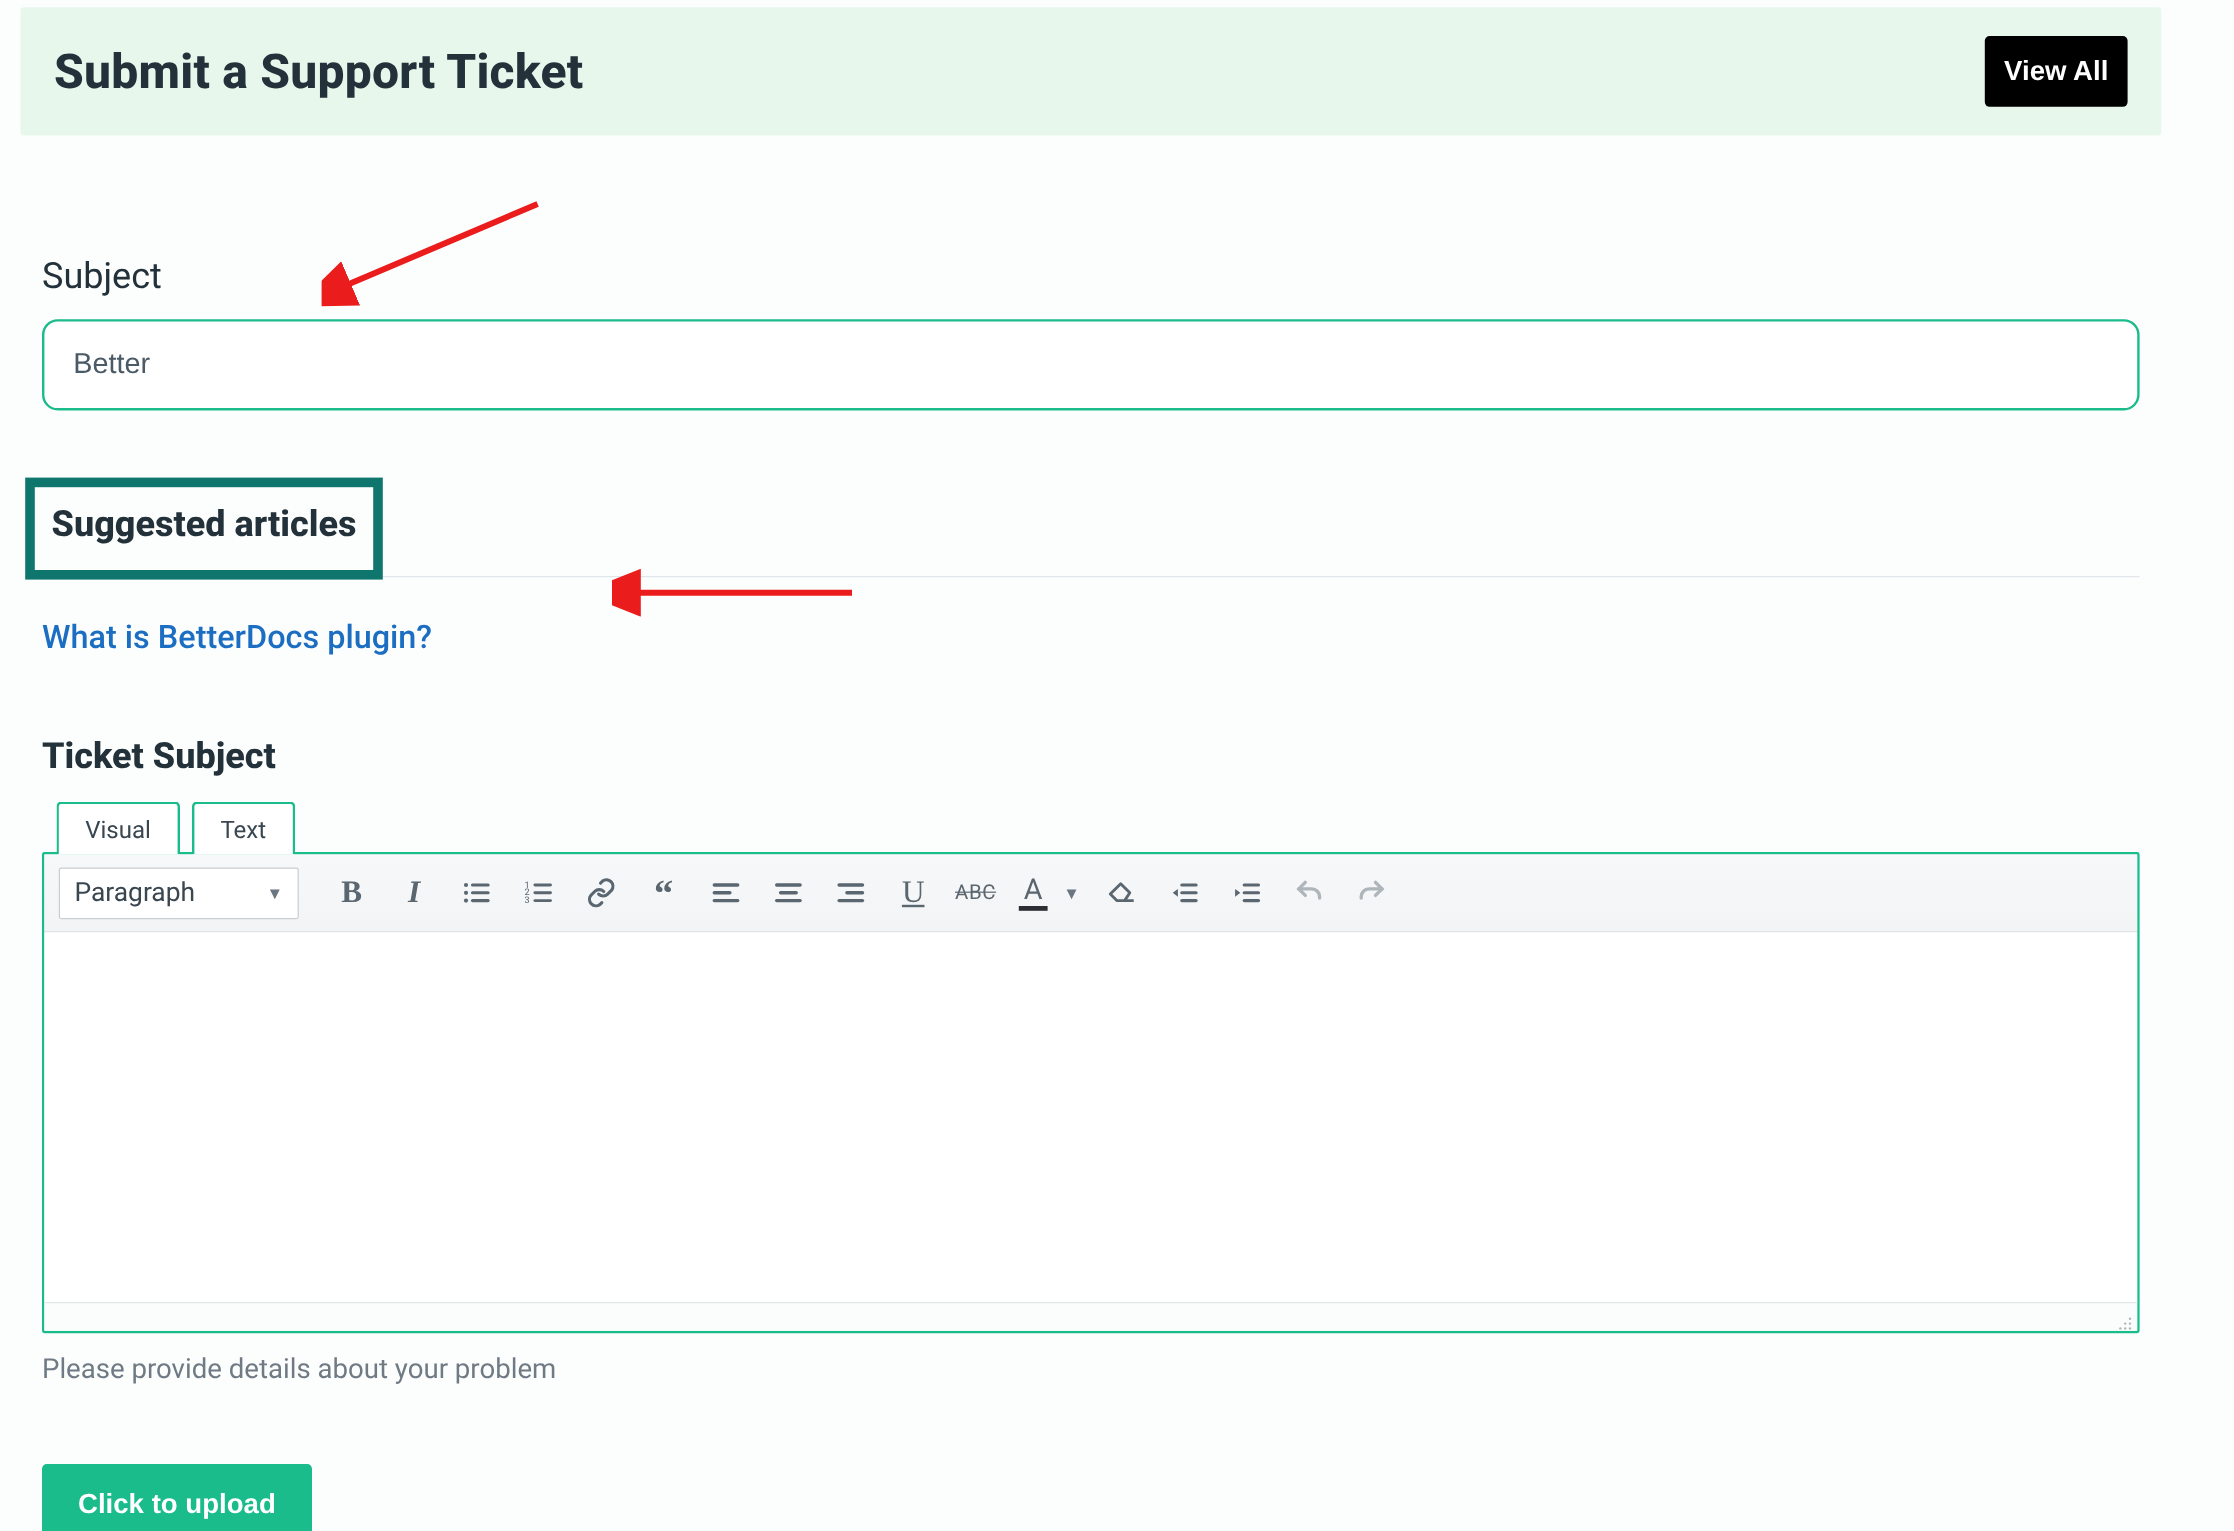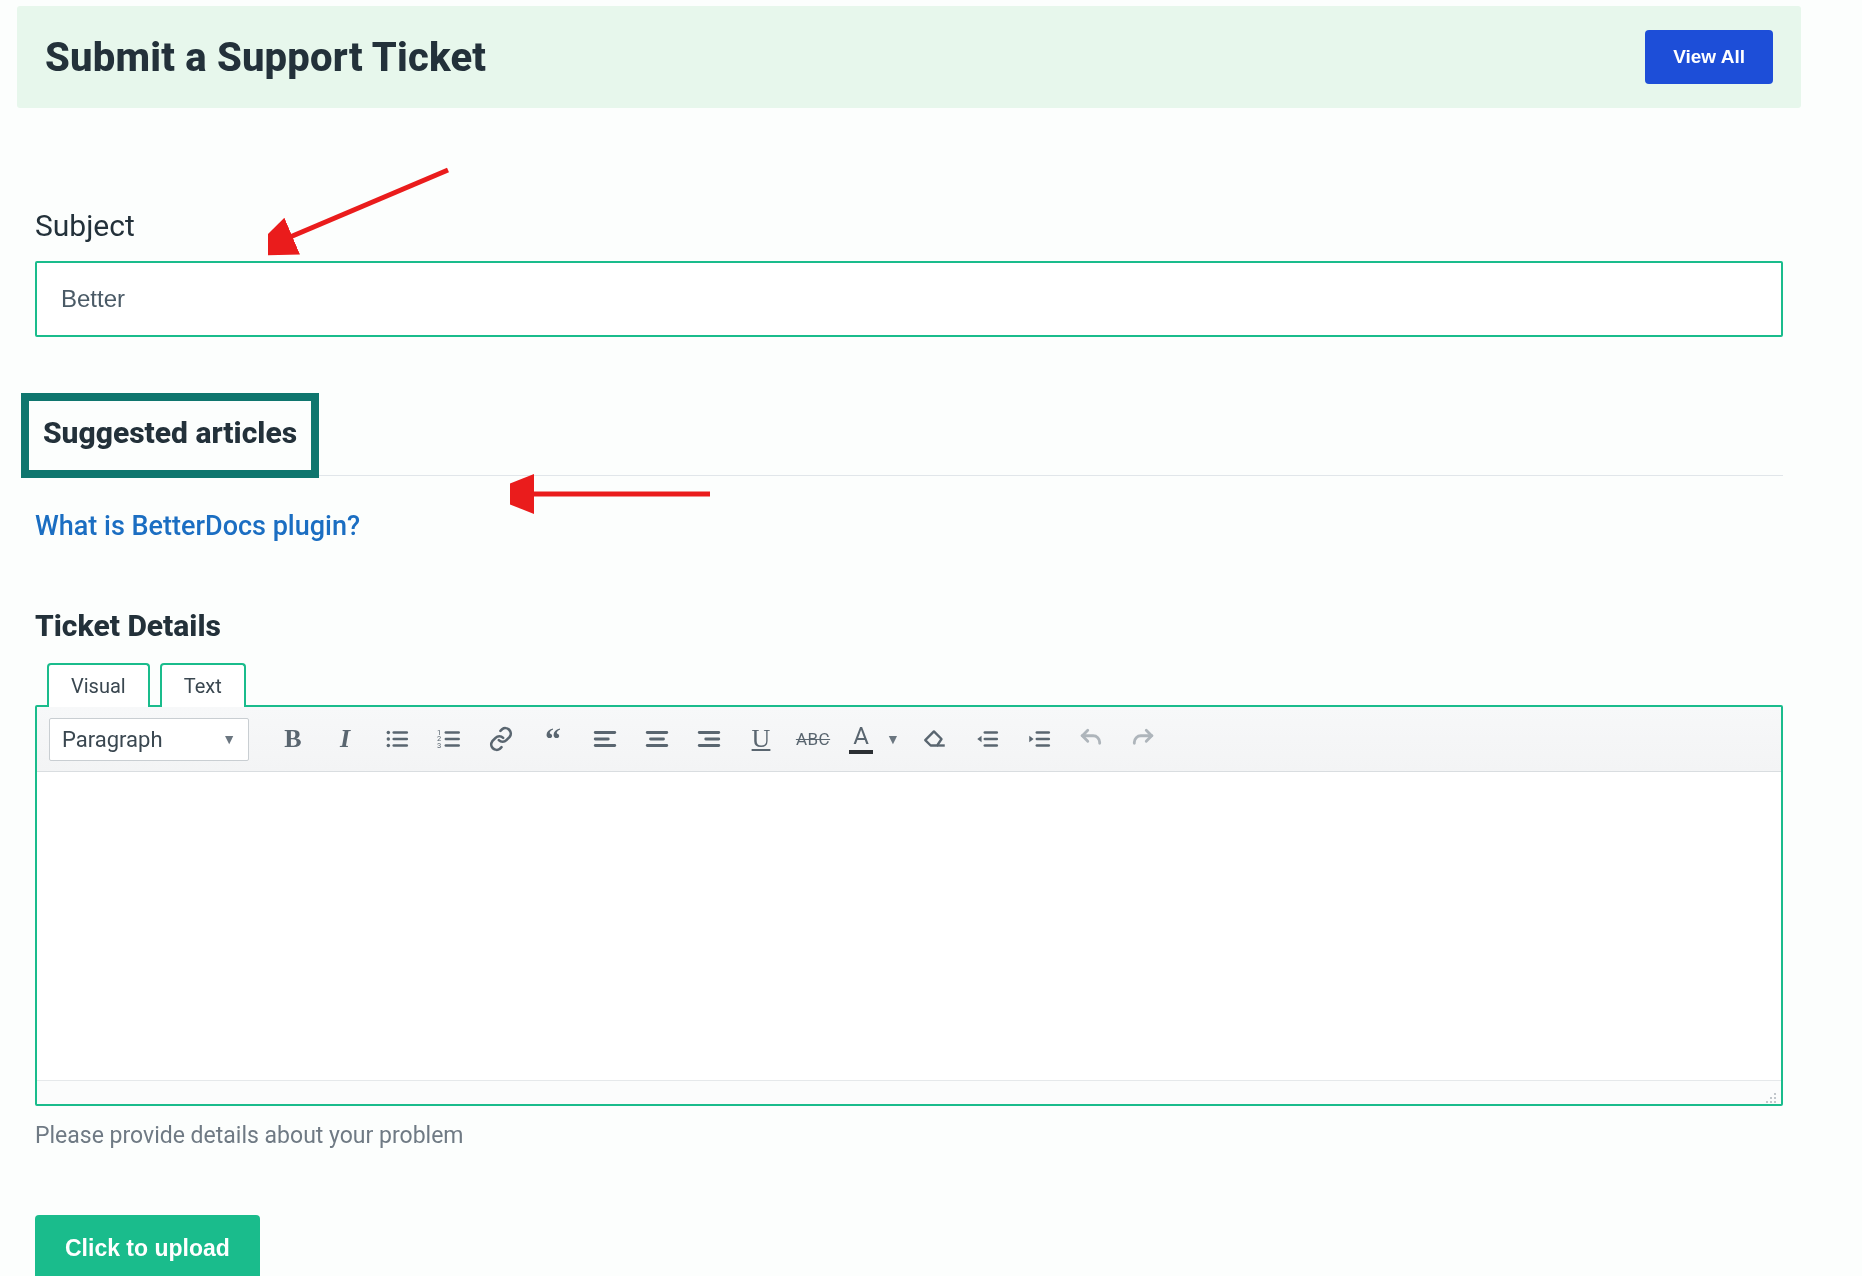--- a/index.html
+++ b/index.html
@@ -30,43 +30,43 @@
     justify-content: space-between;
     margin-top: 6px;
   }
   .page-title {
     font-size: 40px;
     font-weight: 800;
     color: #23313a;
     letter-spacing: 0.2px;
   }
   .view-all-btn {
-    background: #1d4ed8;
+    background: #000000;
     color: #ffffff;
     border: none;
     border-radius: 4px;
-    padding: 16px 28px;
-    font-size: 19px;
+    padding: 16px 16px;
+    font-size: 23px;
     font-weight: 700;
     cursor: pointer;
   }
   .form-section {
     padding: 0 18px;
     margin-top: 100px;
   }
   .field-label {
     font-size: 30px;
     font-weight: 400;
     color: #23313a;
     margin-bottom: 18px;
   }
   .subject-input {
     width: 100%;
     border: 2px solid #1abc8c;
-    border-radius: 2px;
+    border-radius: 13px;
     padding: 22px 24px;
     font-size: 24px;
     color: #4a5a66;
     outline: none;
     background: #ffffff;
   }
   .suggested-wrap {
     margin-top: 56px;
   }
   .suggested-heading-box {
@@ -250,21 +250,21 @@
       
       <div class="suggested-wrap">
         <div class="suggested-heading-box">
           <div class="suggested-heading">Suggested articles</div>
         </div>
         <div class="suggested-divider"></div>
         <a class="suggested-link">What is BetterDocs plugin?</a>
       </div>
 
       
-      <div class="ticket-details-label">Ticket Details</div>
+      <div class="ticket-details-label">Ticket Subject</div>
 
       <div class="tabs-row">
         <div class="tab">Visual</div>
         <div class="tab">Text</div>
       </div>
 
       <div class="editor">
         <div class="toolbar">
           <div class="dropdown">
             <span>Paragraph</span>

